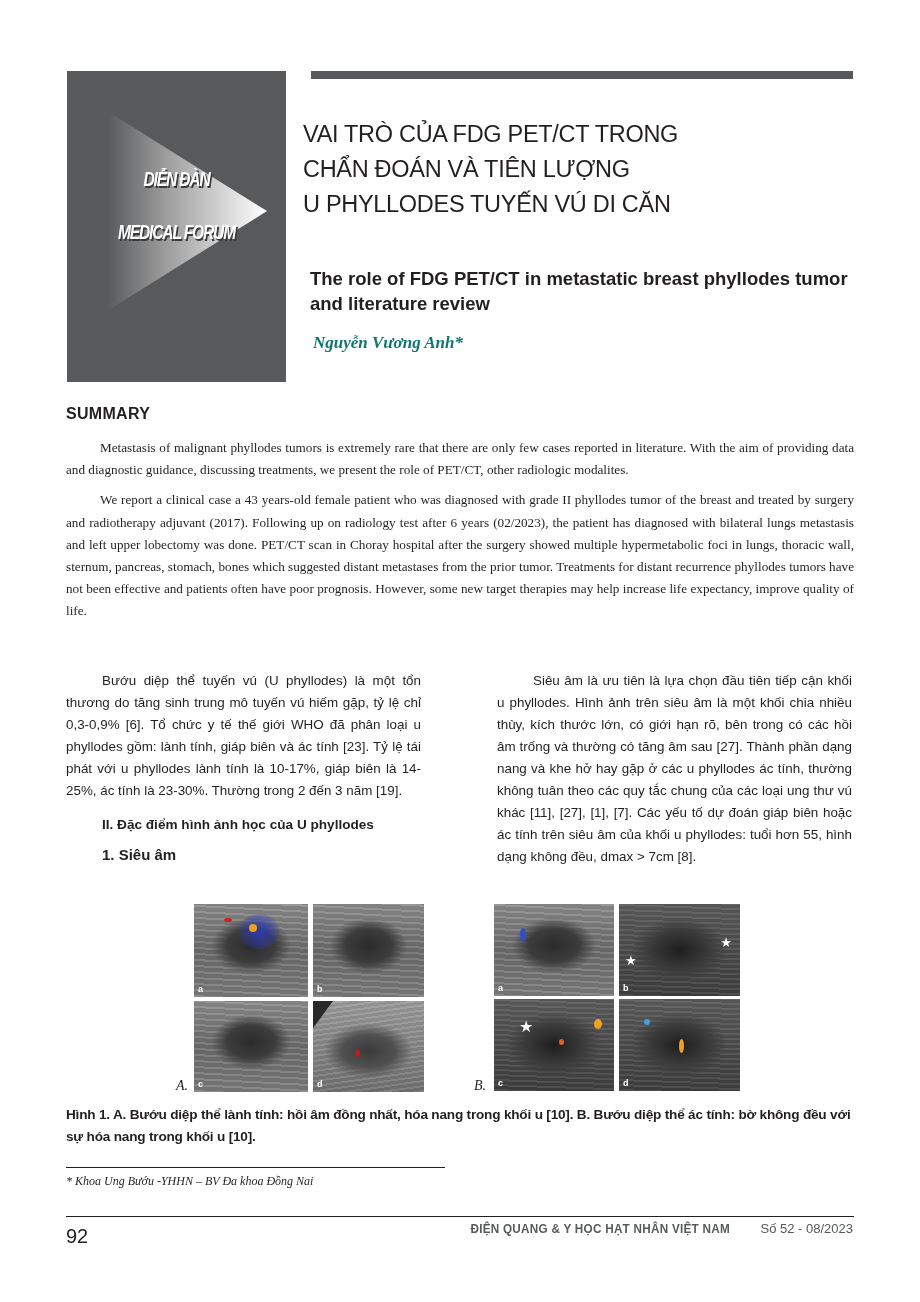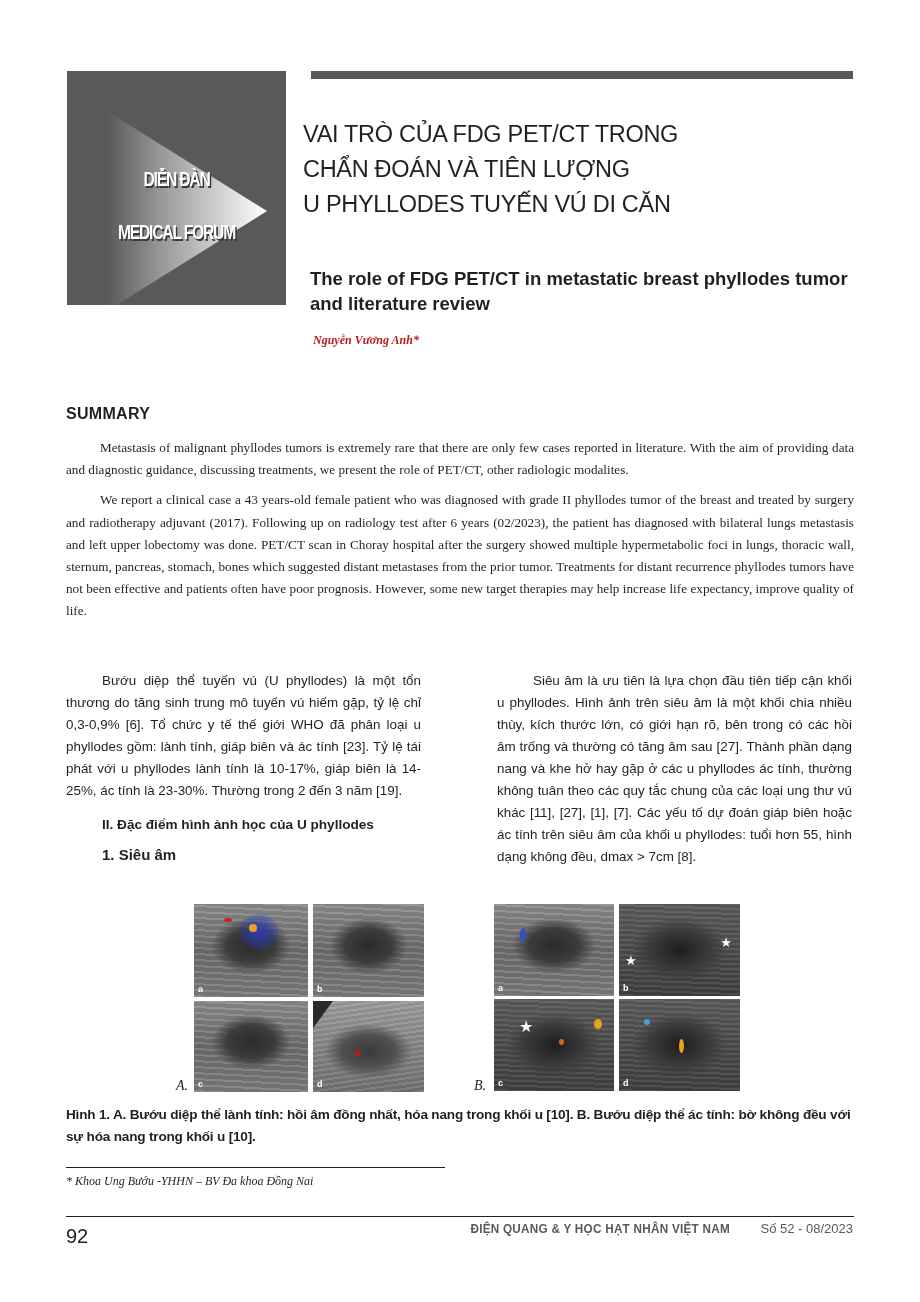--- a/index.html
+++ b/index.html
@@ -1,33 +1,33 @@
 <!DOCTYPE html>
 <html><head>
 <meta charset="utf-8">
 <style>
   * { box-sizing: border-box; margin: 0; padding: 0; }
   html, body { width: 920px; height: 1302px; background: #ffffff; }
   body { position: relative; font-family: "Liberation Sans", sans-serif; color: #231f20; overflow: hidden; }
 
-  .forum-box { position: absolute; left: 67px; top: 71px; width: 219px; height: 234px; background: #58595b; overflow: hidden; }
+  .forum-box { position: absolute; left: 67px; top: 71px; width: 219px; height: 311px; background: #58595b; overflow: hidden; font-style: italic; }
   .forum-arrow { position: absolute; left: 40px; top: 40px; width: 160px; height: 200px;
     background: linear-gradient(90deg, rgba(88,89,91,1) 0%, #9a9a9a 35%, #e8e8e8 85%, #ffffff 100%);
     clip-path: polygon(0 0, 100% 50%, 0 100%); }
   .forum-text { position: absolute; left: 0; width: 219px; text-align: center; color: #ffffff; font-weight: bold;
     font-family: "Liberation Sans", sans-serif; font-size: 20px; letter-spacing: -1.5px; transform: scaleX(0.78);
     text-shadow: 2px 2px 0 #3a3a3a; }
   .forum-vi { top: 97px; }
   .forum-en { top: 150px; }
 
   .top-bar { position: absolute; left: 311px; top: 71px; width: 542px; height: 8px; background: #58595b; }
 
   .title-vi { position: absolute; left: 303px; top: 117px; width: 540px; font-size: 23.5px; line-height: 35px; color: #231f20; font-weight: normal; letter-spacing: -0.3px; }
   .title-en { position: absolute; left: 310px; top: 266px; width: 545px; font-size: 18.5px; line-height: 25px; font-weight: bold; color: #231f20; }
-  .author { position: absolute; left: 313px; top: 333px; font-family: "Liberation Serif", serif; font-style: italic; font-weight: bold; font-size: 12px; color: #b91c1c; }
+  .author { position: absolute; left: 313px; top: 333px; font-family: "Liberation Serif", serif; font-style: italic; font-weight: bold; font-size: 17px; color: #0f766e; }
 
   .summary-heading { position: absolute; left: 66px; top: 405px; font-size: 16px; font-weight: bold; letter-spacing: 0.3px; color: #231f20; }
   .summary-body { position: absolute; left: 66px; top: 437px; width: 788px; font-family: "Liberation Serif", serif; font-size: 13.2px; line-height: 22.2px; text-align: justify; color: #231f20; }
   .summary-body p { text-indent: 34px; margin-bottom: 8px; }
 
   .col { position: absolute; top: 670px; width: 355px; font-size: 13.4px; line-height: 22px; color: #231f20; text-align: justify; }
   .col-left { left: 66px; }
   .col-right { left: 497px; }
   .col p { text-indent: 36px; }
   .col h2 { font-size: 13.6px; font-weight: bold; padding-left: 36px; margin: 0 0 6px; line-height: 22px; }

